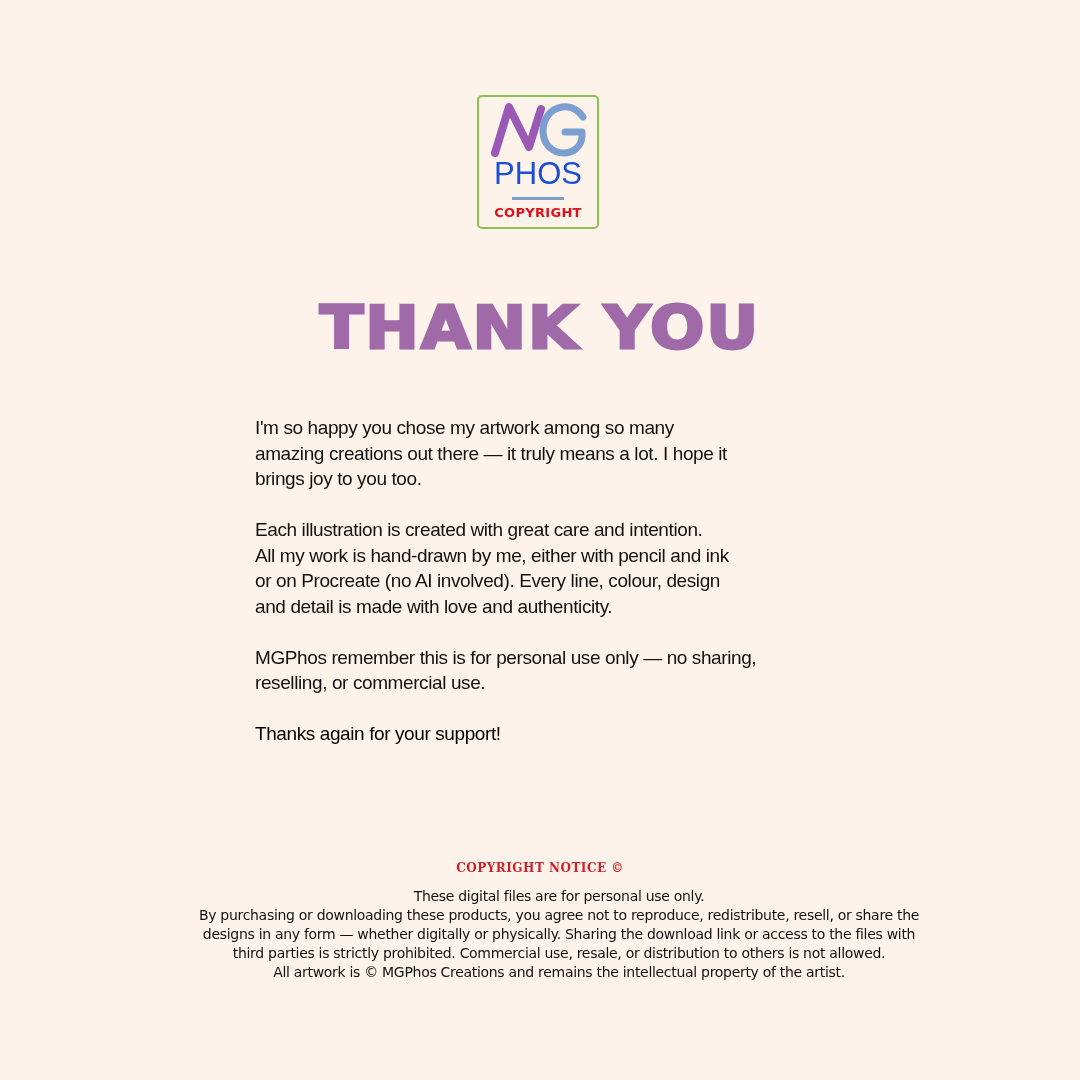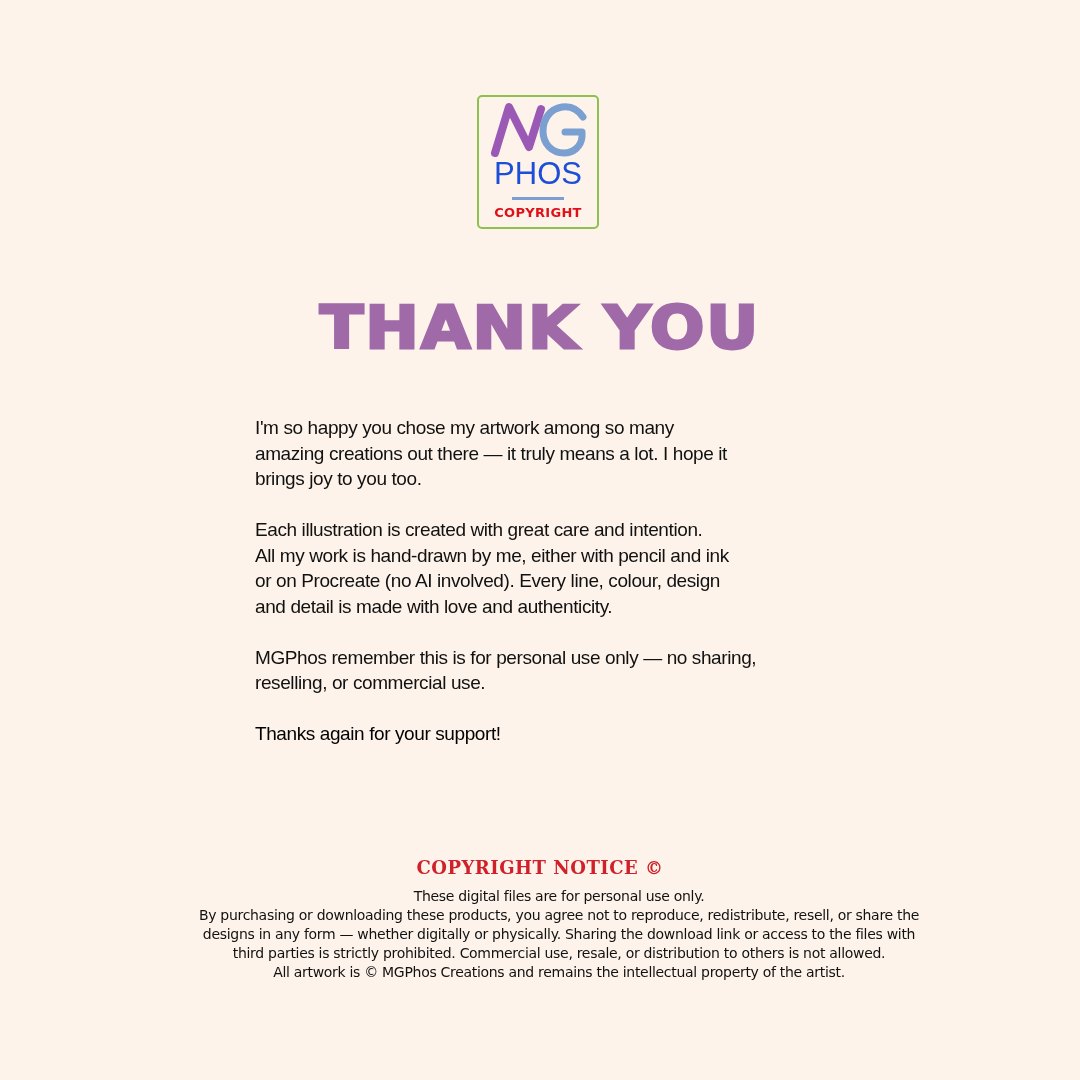--- a/index.html
+++ b/index.html
@@ -104,21 +104,21 @@
       margin: 0;
     }
     .notice-head {
       position: absolute;
       left: 0;
       width: 1080px;
       top: 857px;
       text-align: center;
       font-family: "DejaVu Serif", serif;
       font-weight: bold;
-      font-size: 18px;
+      font-size: 12px;
       line-height: 22px;
       color: #d0202a;
       letter-spacing: 0.5px;
     }
     .notice-body {
       position: absolute;
       left: 0;
       width: 1080px;
       top: 887px;
       text-align: center;

